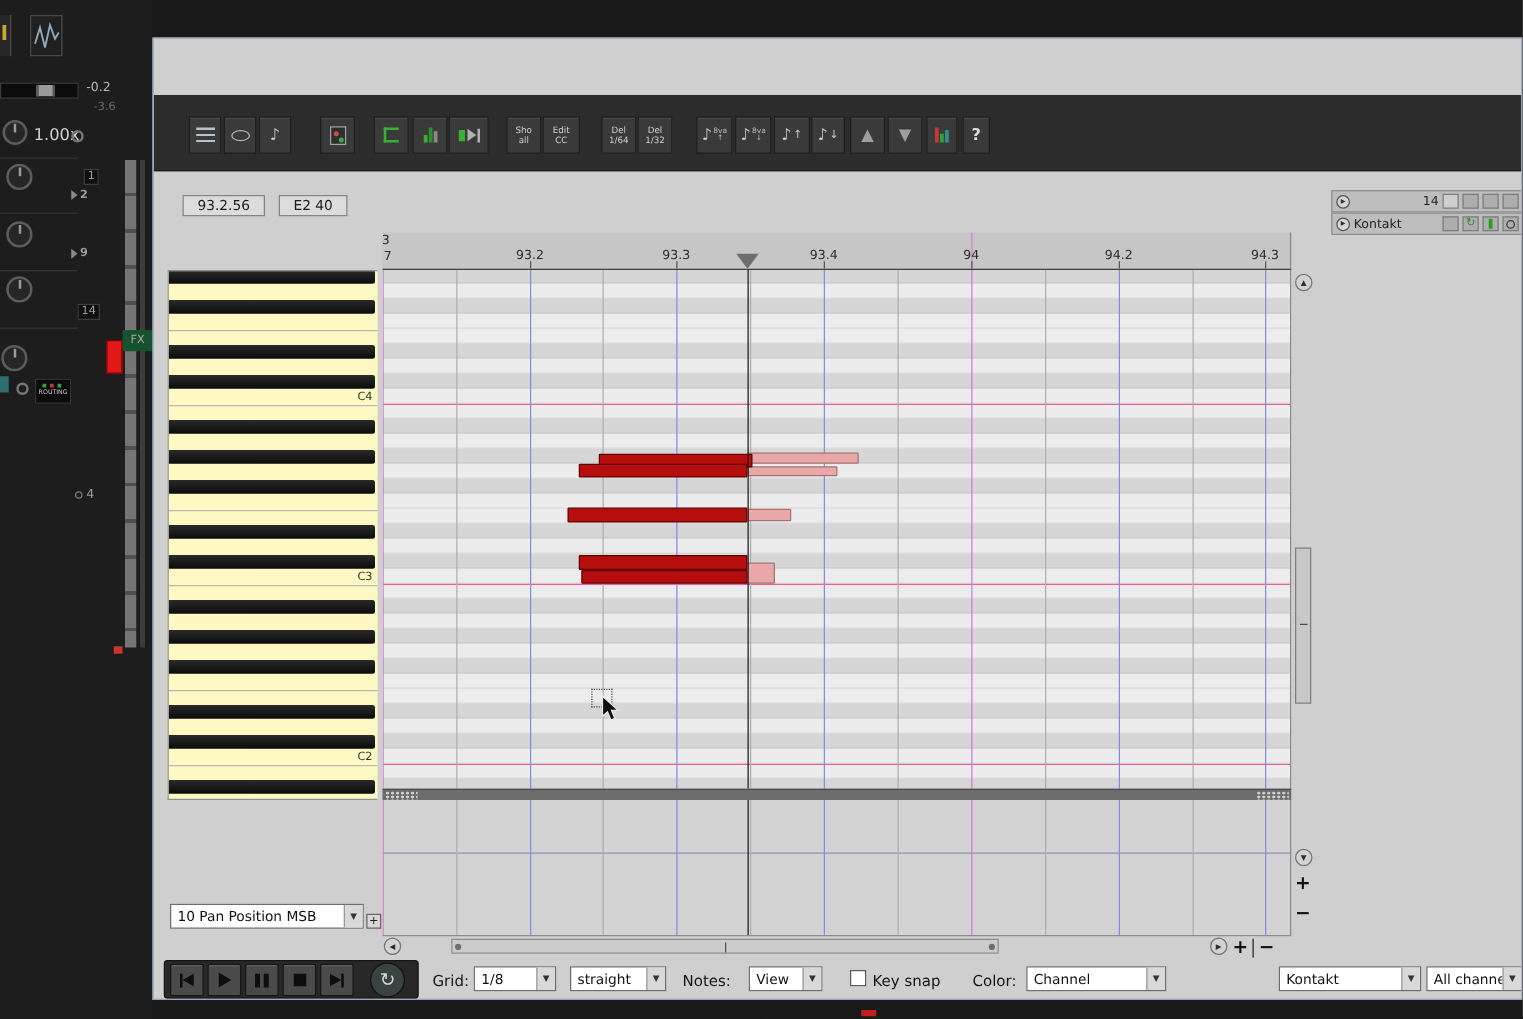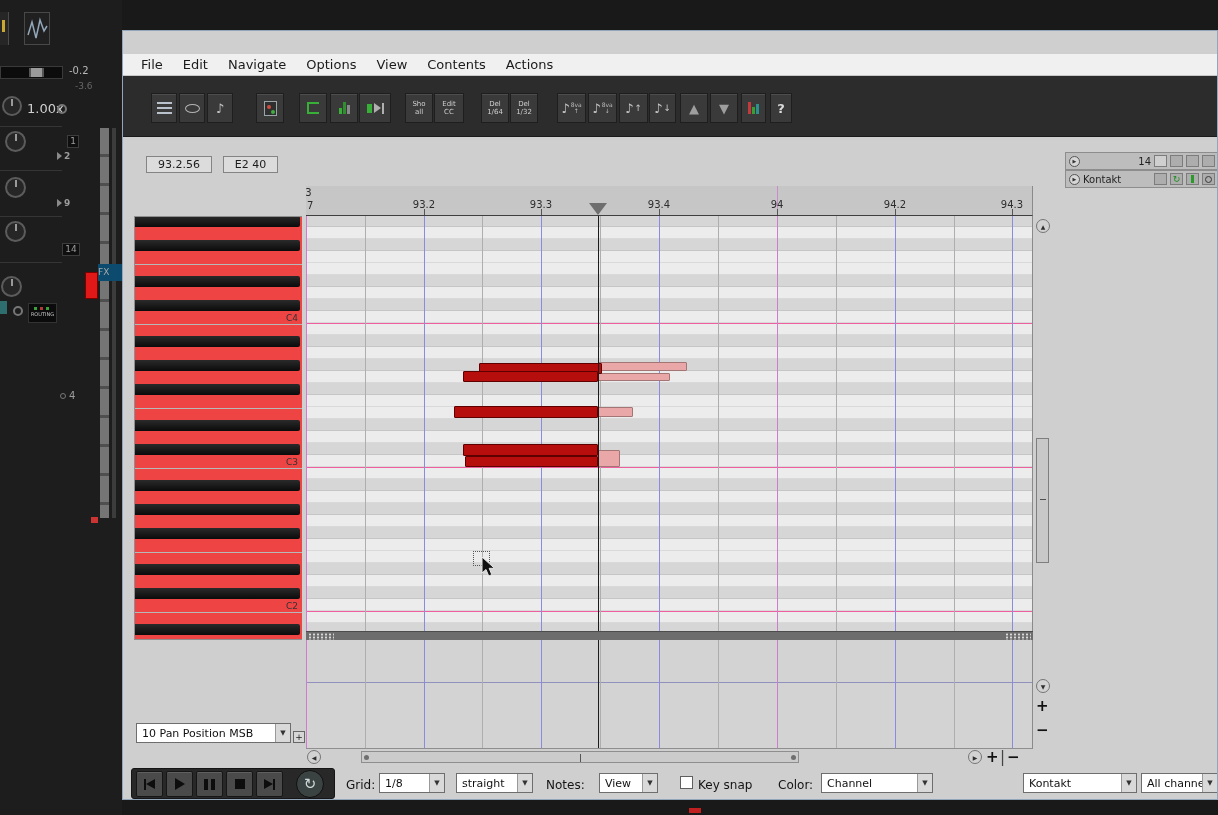--- a/index.html
+++ b/index.html
@@ -25,21 +25,21 @@
   .tri-r { width:0; height:0; border-left:5px solid #8a8a8a; border-top:4px solid transparent; border-bottom:4px solid transparent; }
   .red-arm { position:absolute; left:85px; top:272px; width:13px; height:27px; background:#e01818; border:1px solid #7a0000; }
   .teal-bit { position:absolute; left:0; top:301px; width:7px; height:13px; background:#2e6e6e; }
   .routing { position:absolute; left:28px; top:303px; width:29px; height:20px; background:#0b0b0b; border:1px solid #333; }
   .rdots { display:block; width:3px; height:3px; background:#3aa03a; box-shadow:6px 0 0 #b03a3a, 12px 0 0 #3aa03a; margin:3px 0 1px 5px; }
   .routing b { font-size:5px; color:#c6c6c6; display:block; text-align:center; line-height:7px; font-weight:normal; }
   .dot15 { position:absolute; left:60px; top:393px; width:6px; height:6px; border:1px solid #777; border-radius:50%; }
   .dockstrip { position:absolute; left:100px; top:128px; width:9px; height:390px;
                background:repeating-linear-gradient(180deg,#757575 0 26px,#4f4f4f 26px 29px); }
   .dockstrip2 { position:absolute; left:112px; top:128px; width:4px; height:390px; background:#3c3c3c; }
-  .fxlabel { position:absolute; left:98px; top:264px; width:24px; height:17px; background:#0c4a6e; color:#a8a8a8; font-size:9px; line-height:17px; }
+  .fxlabel { position:absolute; left:98px; top:264px; width:24px; height:17px; background:#14532d; color:#a8a8a8; font-size:9px; text-align:center; line-height:17px; }
   .reddot2 { position:absolute; left:91px; top:517px; width:7px; height:6px; background:#c33; }
 
   
   .win { position:absolute; left:122px; top:30px; width:1096px; height:770px; background:#cfcfcf;
          border:1px solid #93a5bb; overflow:hidden; }
   .titlebar { position:absolute; left:0; top:0; right:0; height:23px;
               background:linear-gradient(180deg,#e3eefb,#bfd3ea); border-bottom:1px solid #9eb2c8;
               display:flex; align-items:center; padding-left:12px; font-size:12px; color:#0d1c33; }
   .menubar { position:absolute; left:0; top:23px; right:0; height:22px; background:#f0f0f0;
              border-bottom:1px solid #c8c8c8; display:flex; align-items:center; padding-left:8px;
@@ -83,21 +83,21 @@
            font-size:10px; color:#2c2c2c; }
   .ruler-label { position:absolute; top:13px; transform:translateX(-50%); }
   .ruler-tick { position:absolute; bottom:0; width:1px; height:6px; background:#555; }
   .ruler .vline { opacity:.85; }
   .cursor-marker { position:absolute; bottom:0; width:0; height:0; border-left:9px solid transparent;
                    border-right:9px solid transparent; border-top:12px solid #6e6e6e; }
   .ruler-clip-top { position:absolute; left:-7px; top:1px; }
   .ruler-clip-bot { position:absolute; left:1px; top:14px; }
 
   
-  .keys { position:absolute; left:11px; top:185px; width:168px; height:424px; background:#ef4444;
+  .keys { position:absolute; left:11px; top:185px; width:168px; height:424px; background:#fef9c3;
           border:1px solid #8f8f8f; border-right:none; overflow:hidden; }
   .black-key { position:absolute; left:0; width:165px; height:11px;
                background:linear-gradient(180deg,#2a2a2a,#0b0b0b); border-radius:0 2px 2px 0; }
   .key-sep { position:absolute; left:0; width:172px; height:1px; background:#b8b8b8; }
   .key-label { position:absolute; right:4px; font-size:9px; color:#333; transform:translateY(-50%); }
 
   
   .grid { position:absolute; left:183px; top:185px; width:727px; height:415px; background:var(--row-white);
           overflow:hidden; border-right:1px solid #8a8a8a; }
   .grid-row { position:absolute; left:0; width:727px; height:12px; box-shadow:inset 0 -1px 0 rgba(80,80,80,.12); }
@@ -230,29 +230,20 @@
     <span class="dtext" style="left:69px;top:390px;color:#9c9c9c">4</span>
     <div class="dockstrip"></div>
     <div class="dockstrip2"></div>
     <div class="fxlabel">FX</div>
     <div class="reddot2"></div>
   </div>
 
   <div class="win">
 
 
-    <div class="menubar">
-      <span class="menu-item">File</span>
-      <span class="menu-item">Edit</span>
-      <span class="menu-item">Navigate</span>
-      <span class="menu-item">Options</span>
-      <span class="menu-item">View</span>
-      <span class="menu-item">Contents</span>
-      <span class="menu-item">Actions</span>
-    </div>
 
     <div class="toolbar">
       <div class="tbtn" style="left:28px">
           <span class="ic-lines"></span>
         </div>
       <div class="tbtn" style="left:56px">
           <span class="ic-drum"></span>
         </div>
       <div class="tbtn" style="left:84px">
           <span class="nglyph">♪</span>

